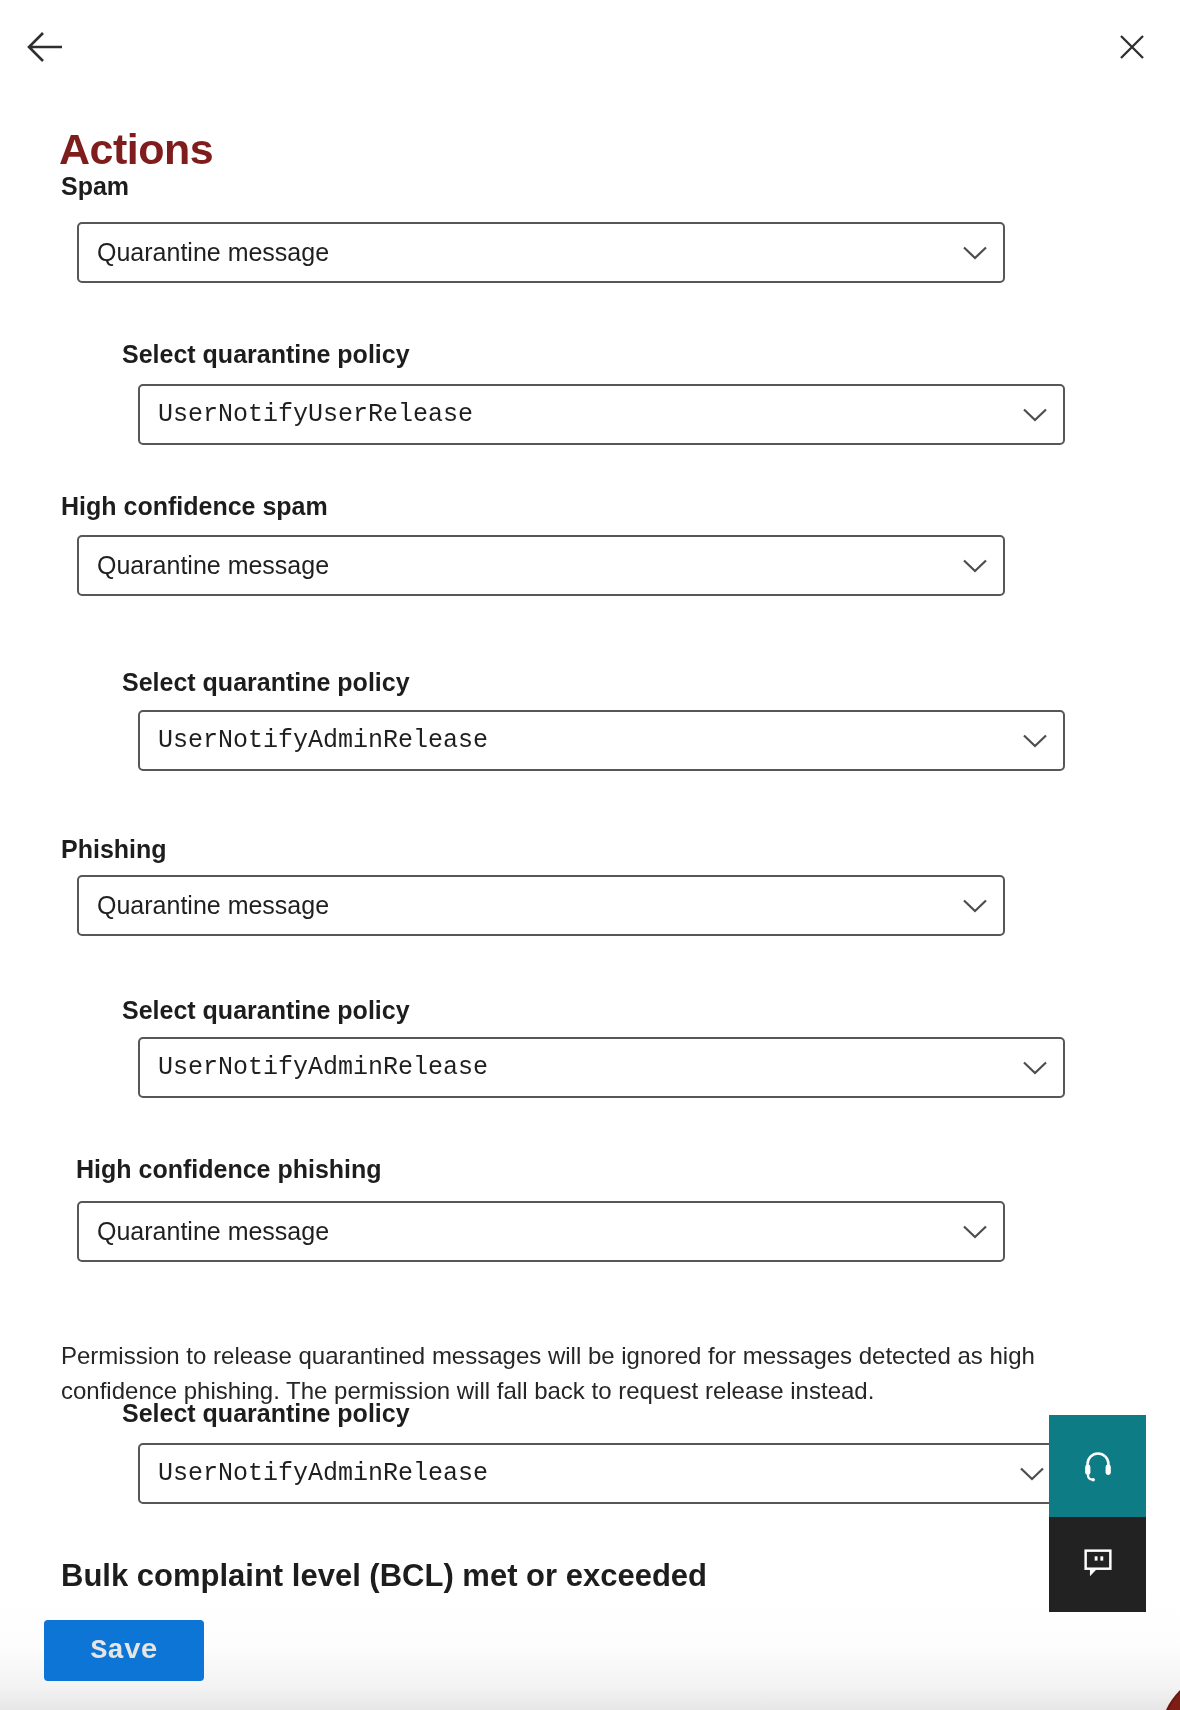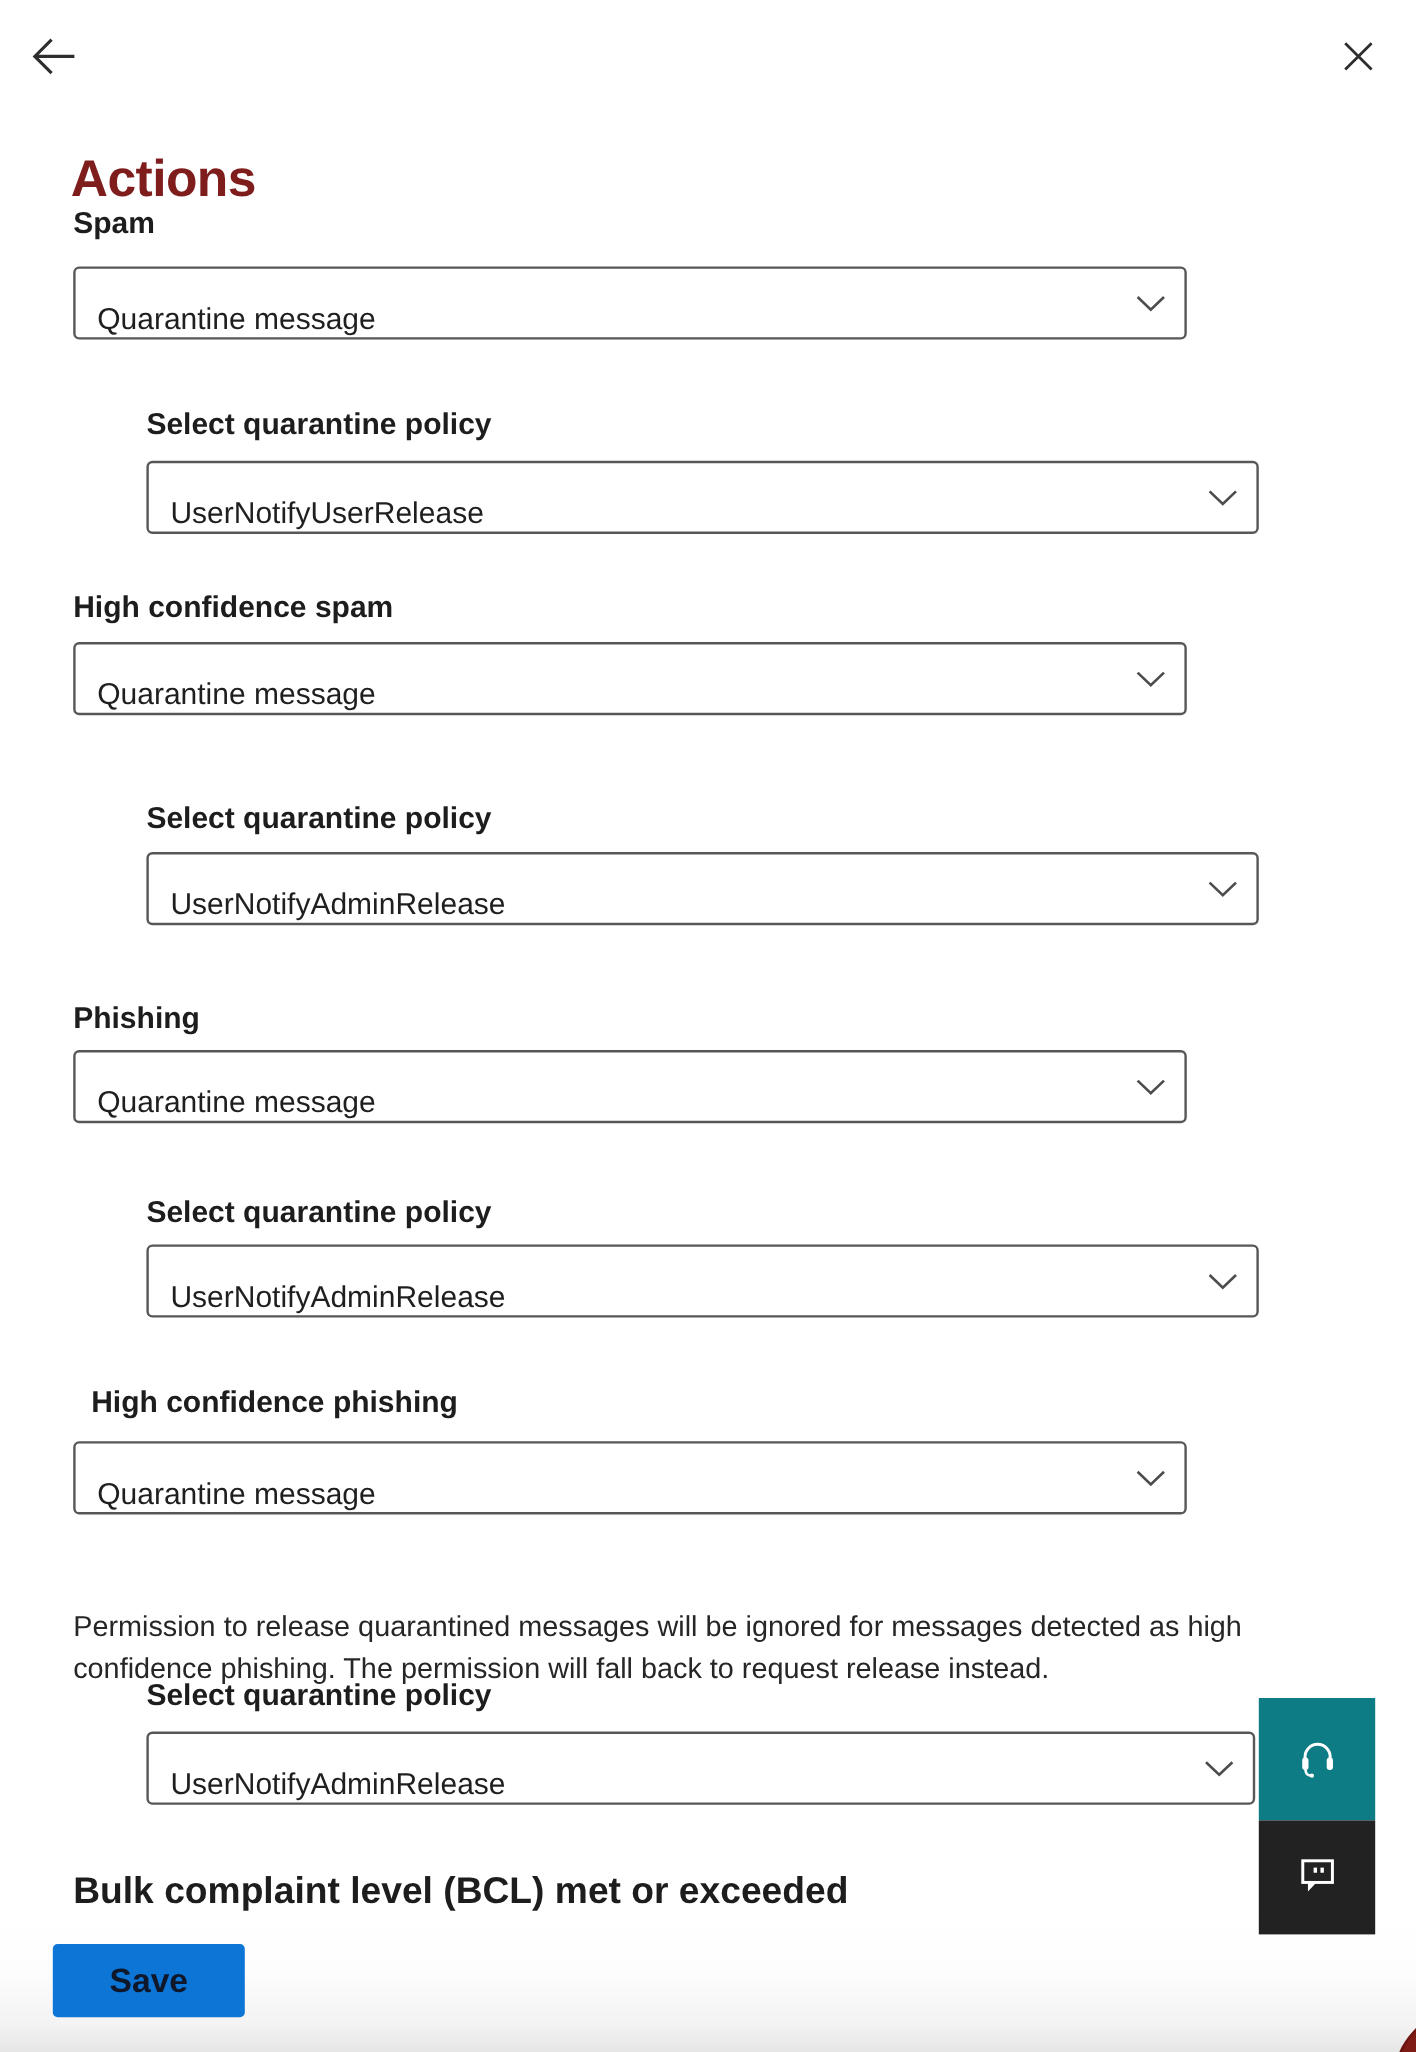--- a/index.html
+++ b/index.html
@@ -13,24 +13,24 @@
   .icon-btn{position:absolute;cursor:pointer;background:none;border:none;padding:0;line-height:0;}
   
   .page-title{position:absolute;left:59px;top:96px;font-size:43px;font-weight:700;color:#7f1d1d;letter-spacing:-0.5px;}
   .flabel{position:absolute;font-size:25px;font-weight:700;color:#1d1d1d;white-space:nowrap;}
   .flabel.sub{left:122px;}
   .flabel.top-level{left:61px;}
   
   .combo{
     position:absolute;height:61px;background:#fff;
     border:2px solid #575757;border-radius:5px;box-sizing:border-box;
-    display:flex;align-items:flex-end;cursor:pointer;
+    display:flex;align-items:center;cursor:pointer;margin-left:16px;
   }
   .combo.outer{left:61px;width:928px;}
-  .combo.nested{left:122px;width:927px;}
+  .combo.nested{left:122px;width:927px;font-family:Liberation Mono, monospace;}
   .combo-value{font-size:25px;color:#1f1f1f;padding-left:18px;white-space:nowrap;}
   .combo-chevron{position:absolute;right:15px;top:50%;transform:translateY(-50%);line-height:0;}
   
   .note{
     position:absolute;left:61px;top:1306px;width:1080px;
     font-size:24px;line-height:35px;color:#262626;margin-top:32px;
   }
   
   .bulk-label{position:absolute;left:61px;top:1558px;font-size:31px;font-weight:700;color:#1d1d1d;white-space:nowrap;z-index:1;}
   
@@ -41,21 +41,21 @@
   .bottom-band{
     position:absolute;left:0;bottom:0;width:100%;height:20px;
     background:linear-gradient(180deg,#f1f1f1,#e6e6e6);
   }
   .btn{
     position:absolute;top:27px;height:61px;border-radius:4px;box-sizing:border-box;
     font-family:"Liberation Sans",sans-serif;font-size:28px;cursor:pointer;
     display:flex;align-items:center;justify-content:center;
   }
   .btn-save{
-    left:44px;width:160px;background:var(--accent,#0c75d6);border:none;color:#0f172a;font-weight:700;
+    left:44px;width:160px;background:var(--accent,#0c75d6);border:none;color:#e5e5e5;font-weight:700;font-family:Liberation Mono, monospace;
   }
   .btn-cancel{
     left:228px;width:169px;background:linear-gradient(180deg,#f1f1f1,#e7e7e7);
     border:2px solid #9b9b9b;color:#262626;font-weight:500;
   }
   
   .widget{position:absolute;left:1049px;width:97px;z-index:3;border:none;padding:0;cursor:pointer;
           display:flex;align-items:center;justify-content:center;}
   .widget-help{top:1415px;height:102px;background:var(--teal,#0e7c84);}
   .widget-chat{top:1517px;height:95px;background:var(--widget-dark,#222222);}

